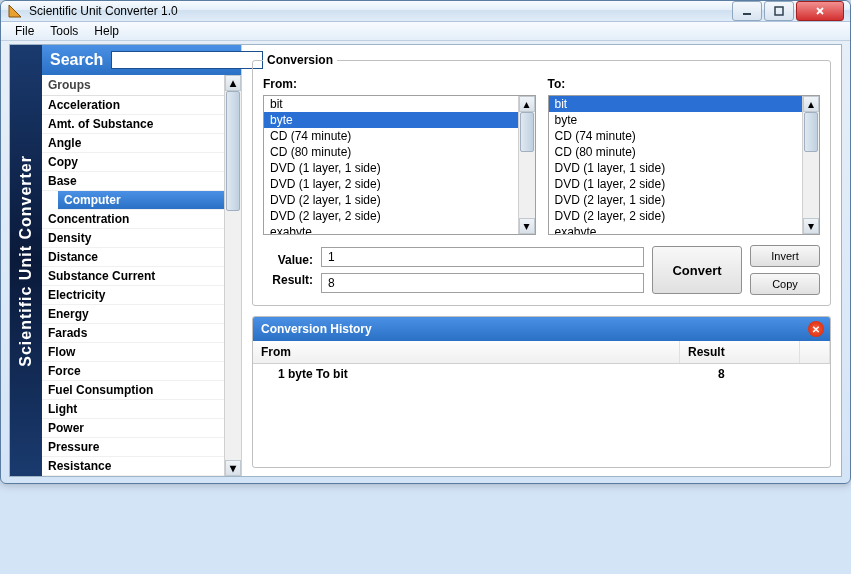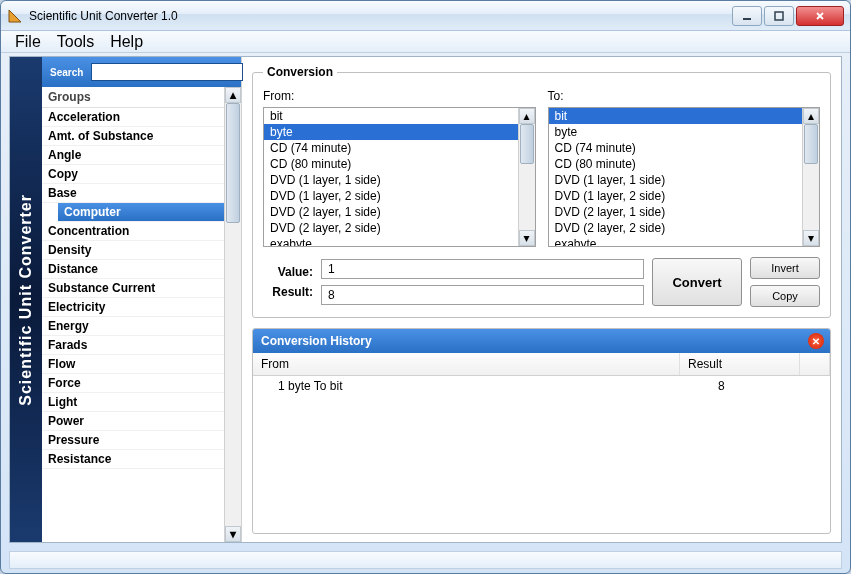--- a/index.html
+++ b/index.html
@@ -1,77 +1,77 @@
 <!DOCTYPE html>
 <html><head>
 <meta charset="utf-8">
 <style>
 * { box-sizing: border-box; margin: 0; padding: 0; }
 body { font-family: "Segoe UI", Tahoma, sans-serif; font-size: 12px; background: #d4e4f7; width: 851px; height: 574px; overflow: hidden; }
 
-.window { width: 851px; height: 574px; background: linear-gradient(to bottom, #e8f0f8 0%, #d4e4f7 100%); border: 1px solid #5a7ca0; border-radius: 6px; box-shadow: 0 0 10px rgba(0,0,0,0.3); display: flex; flex-direction: column; }
+.window { width: 851px; height: 484px; background: linear-gradient(to bottom, #e8f0f8 0%, #d4e4f7 100%); border: 1px solid #5a7ca0; border-radius: 6px; box-shadow: 0 0 10px rgba(0,0,0,0.3); display: flex; flex-direction: column; }
 
 .titlebar { height: 30px; background: linear-gradient(to bottom, #f8fbfe 0%, #e4eef9 45%, #d0e0f0 46%, #e0ecf8 100%); border-radius: 6px 6px 0 0; display: flex; align-items: center; padding: 0 6px; border-bottom: 1px solid #b0c4de; }
 .titlebar-icon { width: 16px; height: 16px; margin-right: 6px; display: inline-flex; }
 .titlebar-title { flex: 1; font-size: 12px; color: #000; }
 .win-buttons { display: flex; gap: 2px; }
 .win-btn { width: 30px; height: 20px; border: 1px solid #8fa8c0; border-radius: 3px; background: linear-gradient(to bottom, #f4f8fc, #d8e4f0); display: flex; align-items: center; justify-content: center; cursor: pointer; }
 .win-btn.close { background: linear-gradient(to bottom, #f29090, #d43030); border-color: #a02020; width: 48px; }
 .win-btn svg { width: 10px; height: 10px; }
 
 .menubar { height: 22px; background: linear-gradient(to bottom, #f8fbfe, #e4eef9); display: flex; align-items: center; padding: 0 6px; border-bottom: 1px solid #c0d0e0; }
-.menu-item { padding: 2px 8px; cursor: pointer; font-size: 16px; }
+.menu-item { padding: 2px 8px; cursor: pointer; font-size: 12px; }
 
 .client { flex: 1; display: flex; background: #fff; margin: 3px 8px 8px 8px; border: 1px solid #a0b4c8; }
 
 .side-label { width: 32px; background: linear-gradient(to bottom, #1a3a6e 0%, #0a1a3a 50%, #1a3a6e 100%); color: #fff; display: flex; align-items: center; justify-content: center; }
 .side-label span { writing-mode: vertical-rl; transform: rotate(180deg); font-size: 16px; font-weight: bold; letter-spacing: 1px; }
 
 .left-panel { width: 200px; display: flex; flex-direction: column; border-right: 1px solid #d0d0d0; }
 .search-bar { height: 30px; background: linear-gradient(to bottom, #4a90e4, #2a70c4); display: flex; align-items: center; padding: 0 8px; gap: 8px; }
-.search-bar label { color: #fff; font-weight: bold; font-size: 10px; }
+.search-bar label { color: #fff; font-weight: bold; font-size: 16px; }
 .search-bar input { flex: 1; height: 18px; border: 1px solid #1a5090; background: #fff; padding: 0 4px; font-size: 11px; }
 
 .groups-wrap { flex: 1; display: flex; font-weight: bold; }
 .groups-list { flex: 1; overflow-y: hidden; }
 .groups-header { padding: 3px 6px; font-size: 12px; color: #444; border-bottom: 1px solid #e0e0e0; }
 .group-item { padding: 2px 6px; font-size: 12px; cursor: pointer; border-bottom: 1px solid #f0f0f0; }
 .group-item.selected { background: linear-gradient(to bottom, #4a90e4, #2a70c4); color: #fff; margin-left: 16px; }
 .groups-scroll { width: 17px; background: #f0f0f0; border-left: 1px solid #d0d0d0; position: relative; }
 .groups-scroll-thumb { position: absolute; top: 16px; left: 1px; right: 1px; height: 120px; background: linear-gradient(to right, #e0e8f0, #c0d0e0); border: 1px solid #a0b0c0; border-radius: 2px; }
 .scroll-arrow { position: absolute; left: 0; right: 0; height: 16px; background: linear-gradient(to bottom, #f0f4f8, #d8e0e8); border: 1px solid #c0c8d0; display: flex; align-items: center; justify-content: center; }
 .scroll-arrow.up { top: 0; }
 .scroll-arrow.down { bottom: 0; }
 
 .main-panel { flex: 1; display: flex; flex-direction: column; padding: 8px 10px; gap: 10px; }
 
 .conversion-box { border: 1px solid #c0c0c0; border-radius: 3px; padding: 6px 10px 10px 10px; }
 .conversion-box legend, .box-title { font-weight: bold; font-size: 12px; padding: 0 4px; }
 .conv-grid { display: grid; grid-template-columns: 1fr 1fr; gap: 12px; margin-top: 4px; }
-.conv-col label { font-weight: normal; font-size: 12px; display: block; margin-bottom: 4px; }
+.conv-col label { font-weight: bold; font-size: 12px; display: block; margin-bottom: 4px; }
 .unit-list-wrap { border: 1px solid #a0a0a0; height: 140px; display: flex; background: #fff; }
 .unit-list { flex: 1; overflow: hidden; }
 .unit-item { padding: 1px 6px; font-size: 12px; cursor: pointer; }
 .unit-item.selected { background: #2a70d4; color: #fff; }
 .unit-scroll { width: 17px; background: #f0f0f0; border-left: 1px solid #d0d0d0; position: relative; }
 .unit-scroll-thumb { position: absolute; top: 16px; left: 1px; right: 1px; height: 40px; background: linear-gradient(to right, #e0e8f0, #c0d0e0); border: 1px solid #a0b0c0; border-radius: 2px; }
 
 .value-row { display: flex; align-items: center; gap: 8px; margin-top: 10px; }
 .vr-labels { display: flex; flex-direction: column; gap: 6px; width: 50px; text-align: right; }
 .vr-labels label { font-weight: bold; font-size: 12px; }
 .vr-inputs { display: flex; flex-direction: column; gap: 6px; flex: 1; }
 .vr-inputs input { height: 20px; border: 1px solid #a0a0a0; padding: 0 6px; font-size: 12px; }
 .convert-btn { width: 90px; height: 48px; background: linear-gradient(to bottom, #f8f8f8, #e0e0e0); border: 1px solid #909090; border-radius: 3px; font-weight: bold; font-size: 13px; cursor: pointer; }
 .side-btns { display: flex; flex-direction: column; gap: 6px; }
 .side-btns button { width: 70px; height: 22px; background: linear-gradient(to bottom, #f8f8f8, #e0e0e0); border: 1px solid #909090; border-radius: 3px; font-size: 11px; cursor: pointer; }
 
 .history-box { border: 1px solid #c0c0c0; border-radius: 3px; flex: 1; display: flex; flex-direction: column; overflow: hidden; }
 .history-header { height: 24px; background: linear-gradient(to bottom, #4a90e4, #2a70c4); color: #fff; font-weight: bold; font-size: 12px; display: flex; align-items: center; padding: 0 8px; position: relative; }
 .history-close { position: absolute; right: 6px; width: 16px; height: 16px; background: radial-gradient(circle, #ff6040, #d02000); border-radius: 50%; display: flex; align-items: center; justify-content: center; cursor: pointer; color: #fff; font-size: 10px; font-weight: bold; }
-.history-table { flex: 1; }
+.history-table { flex: 1; font-weight: bold; }
 .history-head { display: flex; border-bottom: 1px solid #d0d0d0; background: linear-gradient(to bottom, #fdfdfd, #f0f0f0); }
 .history-head div { padding: 4px 8px; font-size: 12px; border-right: 1px solid #e0e0e0; }
 .hc-from { flex: 1; }
 .hc-result { width: 120px; }
 .hc-pad { width: 30px; }
 .history-row { display: flex; }
 .history-row div { padding: 3px 8px; font-size: 12px; margin-left: 17px; }
 
 .statusbar { height: 18px; background: linear-gradient(to bottom, #f8fbfe, #e4eef9); border-top: 1px solid #c0d0e0; margin: 0 8px 4px 8px; border: 1px solid #c0d0e0; }
 </style>
@@ -136,20 +136,21 @@
               <div class="group-item selected">Computer</div>
               <div class="group-item">Concentration</div>
               <div class="group-item">Density</div>
               <div class="group-item">Distance</div>
               <div class="group-item">Substance Current</div>
               <div class="group-item">Electricity</div>
               <div class="group-item">Energy</div>
               <div class="group-item">Farads</div>
               <div class="group-item">Flow</div>
               <div class="group-item">Force</div>
+              <div class="group-item">Fuel Consumption</div>
               <div class="group-item">Light</div>
               <div class="group-item">Power</div>
               <div class="group-item">Pressure</div>
               <div class="group-item">Resistance</div>
             </div>
         </div>
         <div class="groups-scroll">
           <div class="scroll-arrow up">▴</div>
           <div class="groups-scroll-thumb"></div>
           <div class="scroll-arrow down">▾</div>

